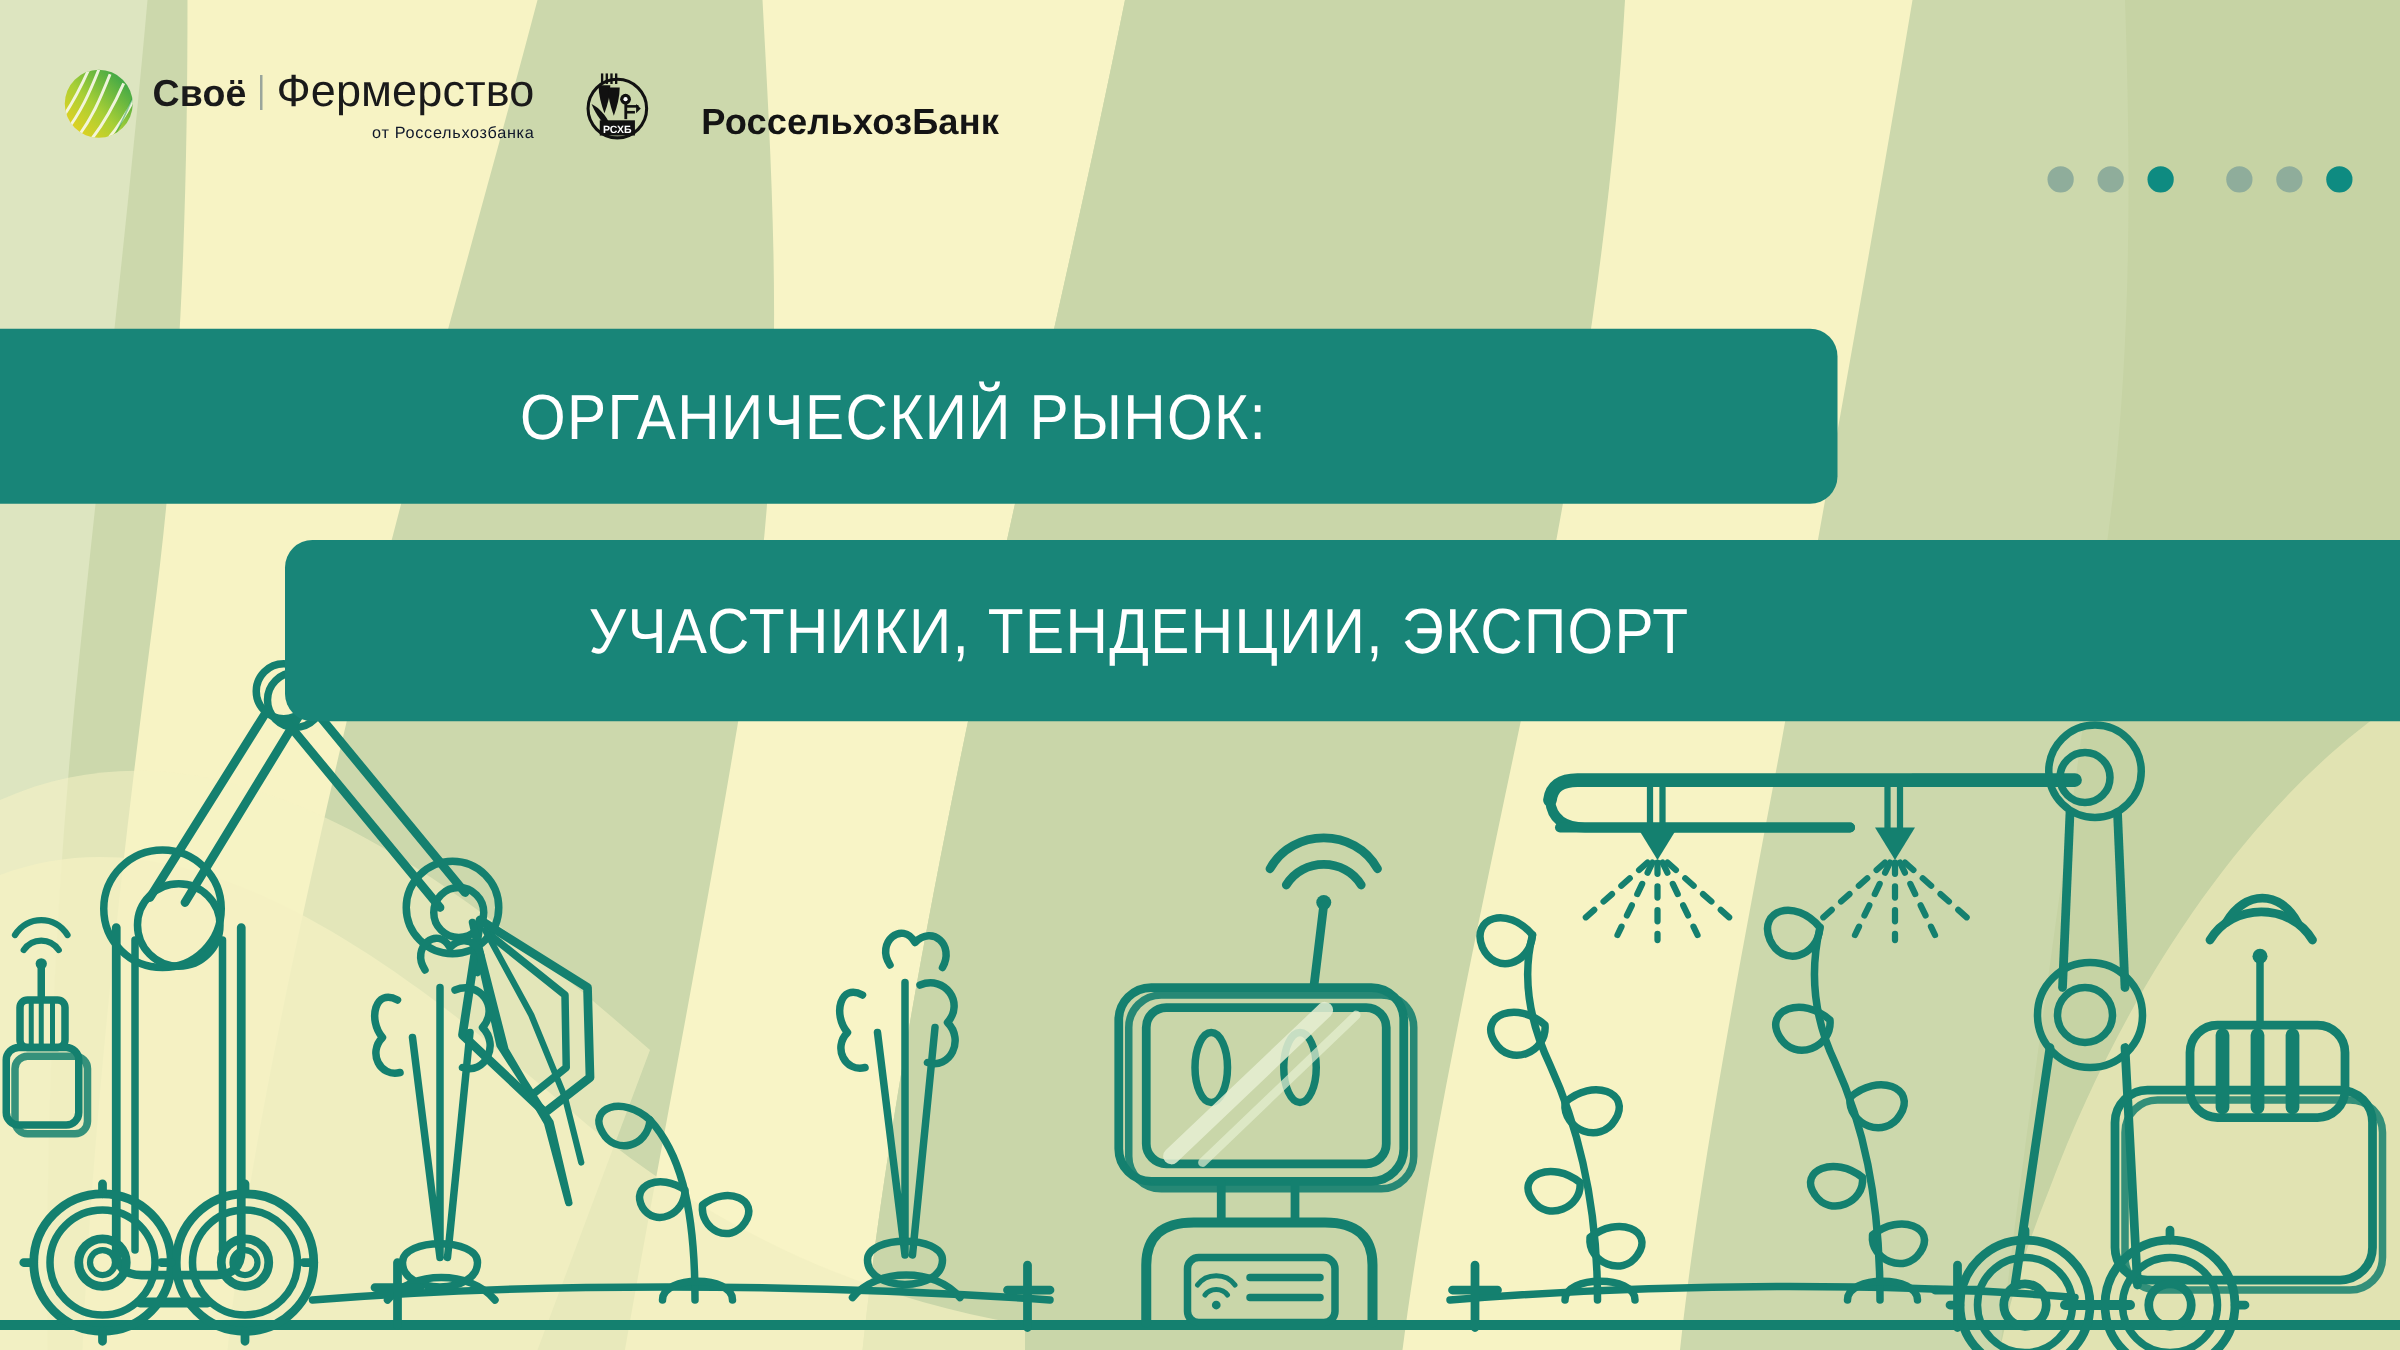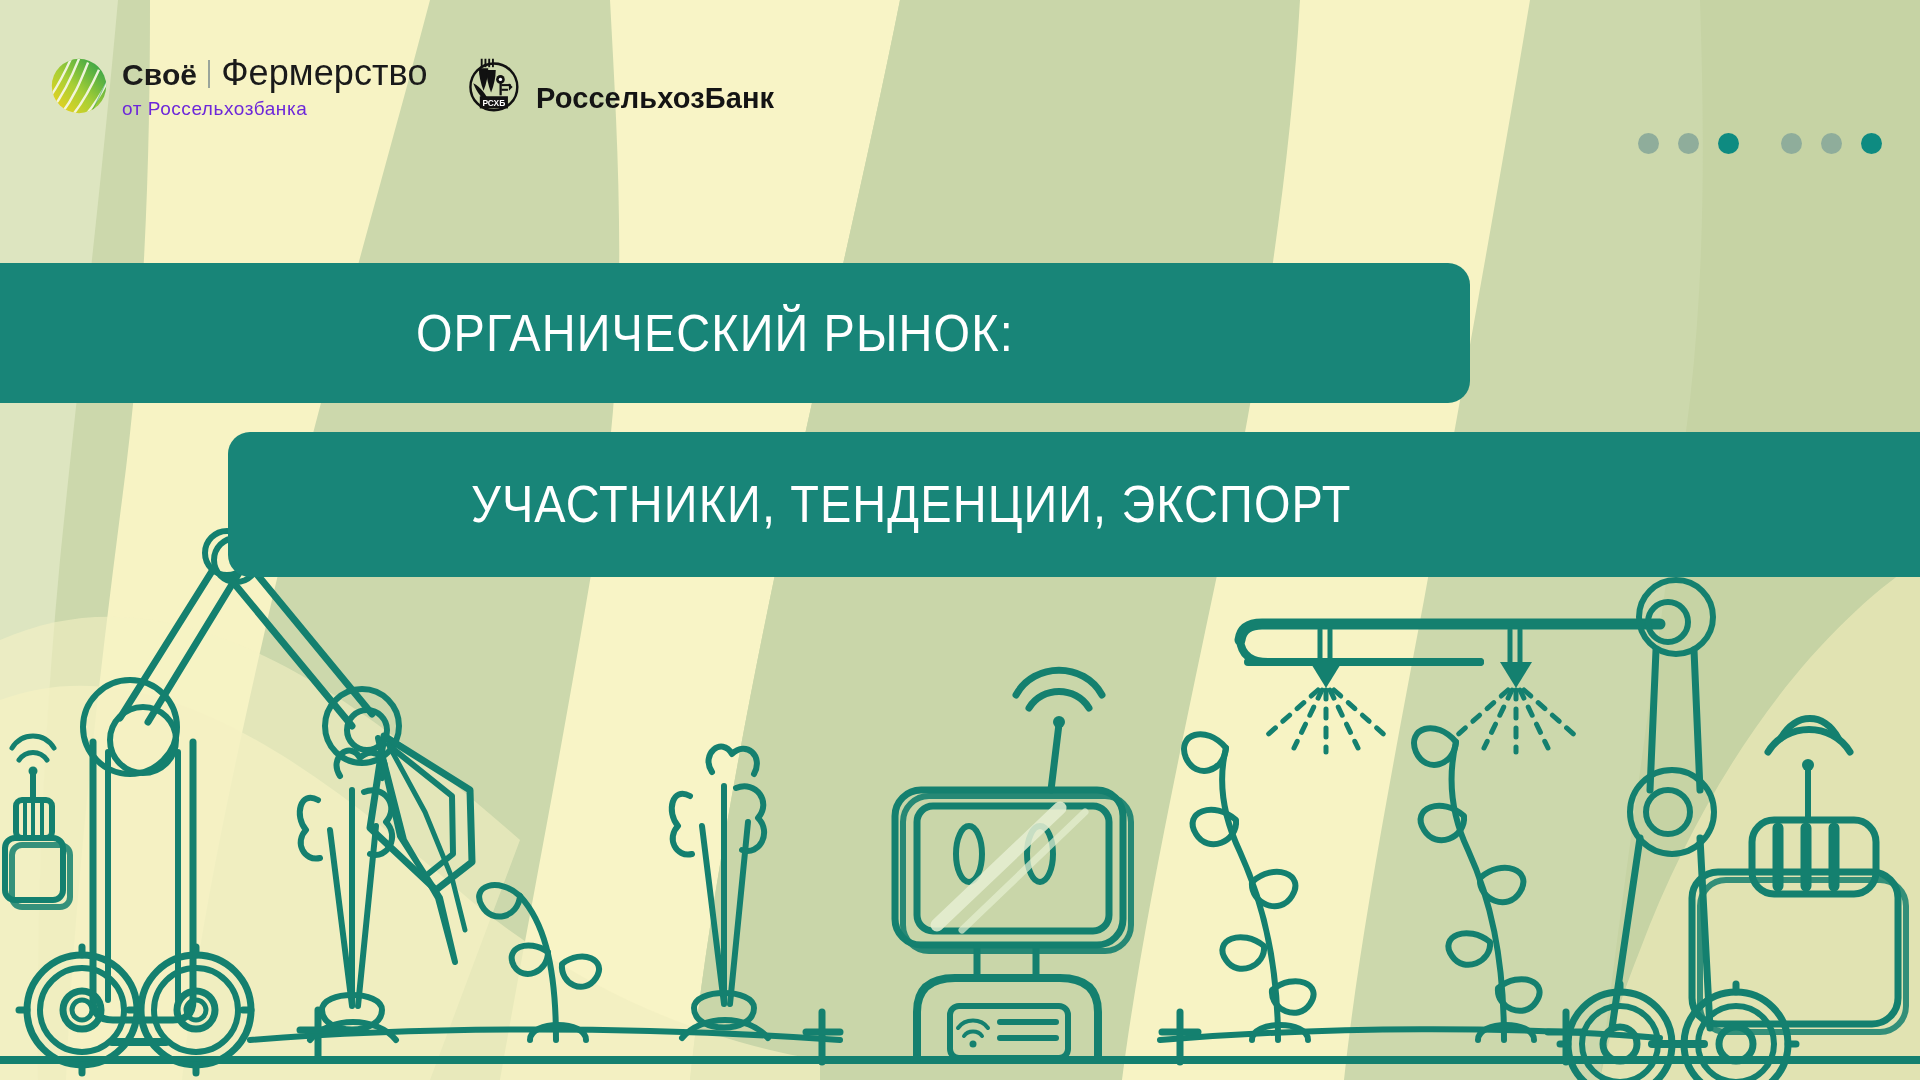--- a/index.html
+++ b/index.html
@@ -15,24 +15,24 @@
   .logo-group { position:absolute; display:flex; align-items:center; }
   #logo-svoe { left:50px; top:52px; }
   #logo-rshb { left:462px; top:55px;align-items:flex-end; }
 
   .svoe-mark { width:58px; height:58px; margin-right:14px; flex:0 0 auto; }
   .svoe-text { display:flex; flex-direction:column; justify-content:center; }
   .svoe-row1 { display:flex; align-items:baseline; white-space:nowrap; }
   .svoe-bold { font-size:30px; font-weight:bold; color:#1a1a1a; letter-spacing:.1px; }
   .svoe-div { display:inline-block; width:2px; height:28px; background:#9aa59b; margin:0 11px; position:relative; top:3px; }
   .svoe-light { font-size:36px; font-weight:400; color:#1a1a1a; letter-spacing:.1px; }
-  .svoe-row2 { font-size:19px; color:#6d28d9; letter-spacing:.55px; margin-top:4px; white-space:nowrap; }
+  .svoe-row2 { font-size:13px; color:#0f172a; letter-spacing:.55px; margin-top:4px; white-space:nowrap;text-align:right; }
 
   .rshb-mark { width:60px; height:60px; margin-right:14px; flex:0 0 auto; }
-  .rshb-text { font-size:29px; font-weight:bold; color:#141414; white-space:nowrap; letter-spacing:.1px; }
+  .rshb-text { font-size:29px; font-weight:bold; color:#141414; white-space:nowrap; letter-spacing:.1px;margin-left:25px; }
 
   
   .pager { position:absolute; top:133px; left:1638px; display:flex; align-items:center; z-index:31; }
   .dot { width:21px; height:21px; border-radius:50%; }
   .gap-sm { width:19px; } .gap-lg { width:42px; }
 
   
   .bar { position:absolute; background:#188578; display:flex; align-items:center; z-index:25; }
   #bar-1 { left:-40px; top:263px; width:1510px; height:140px; border-top-right-radius:22px; border-bottom-right-radius:22px; justify-content:center; }
   #bar-2 { left:228px; top:432px; width:1740px; height:145px; border-top-left-radius:22px; border-bottom-left-radius:22px; justify-content:flex-start; padding-left:243px; }

